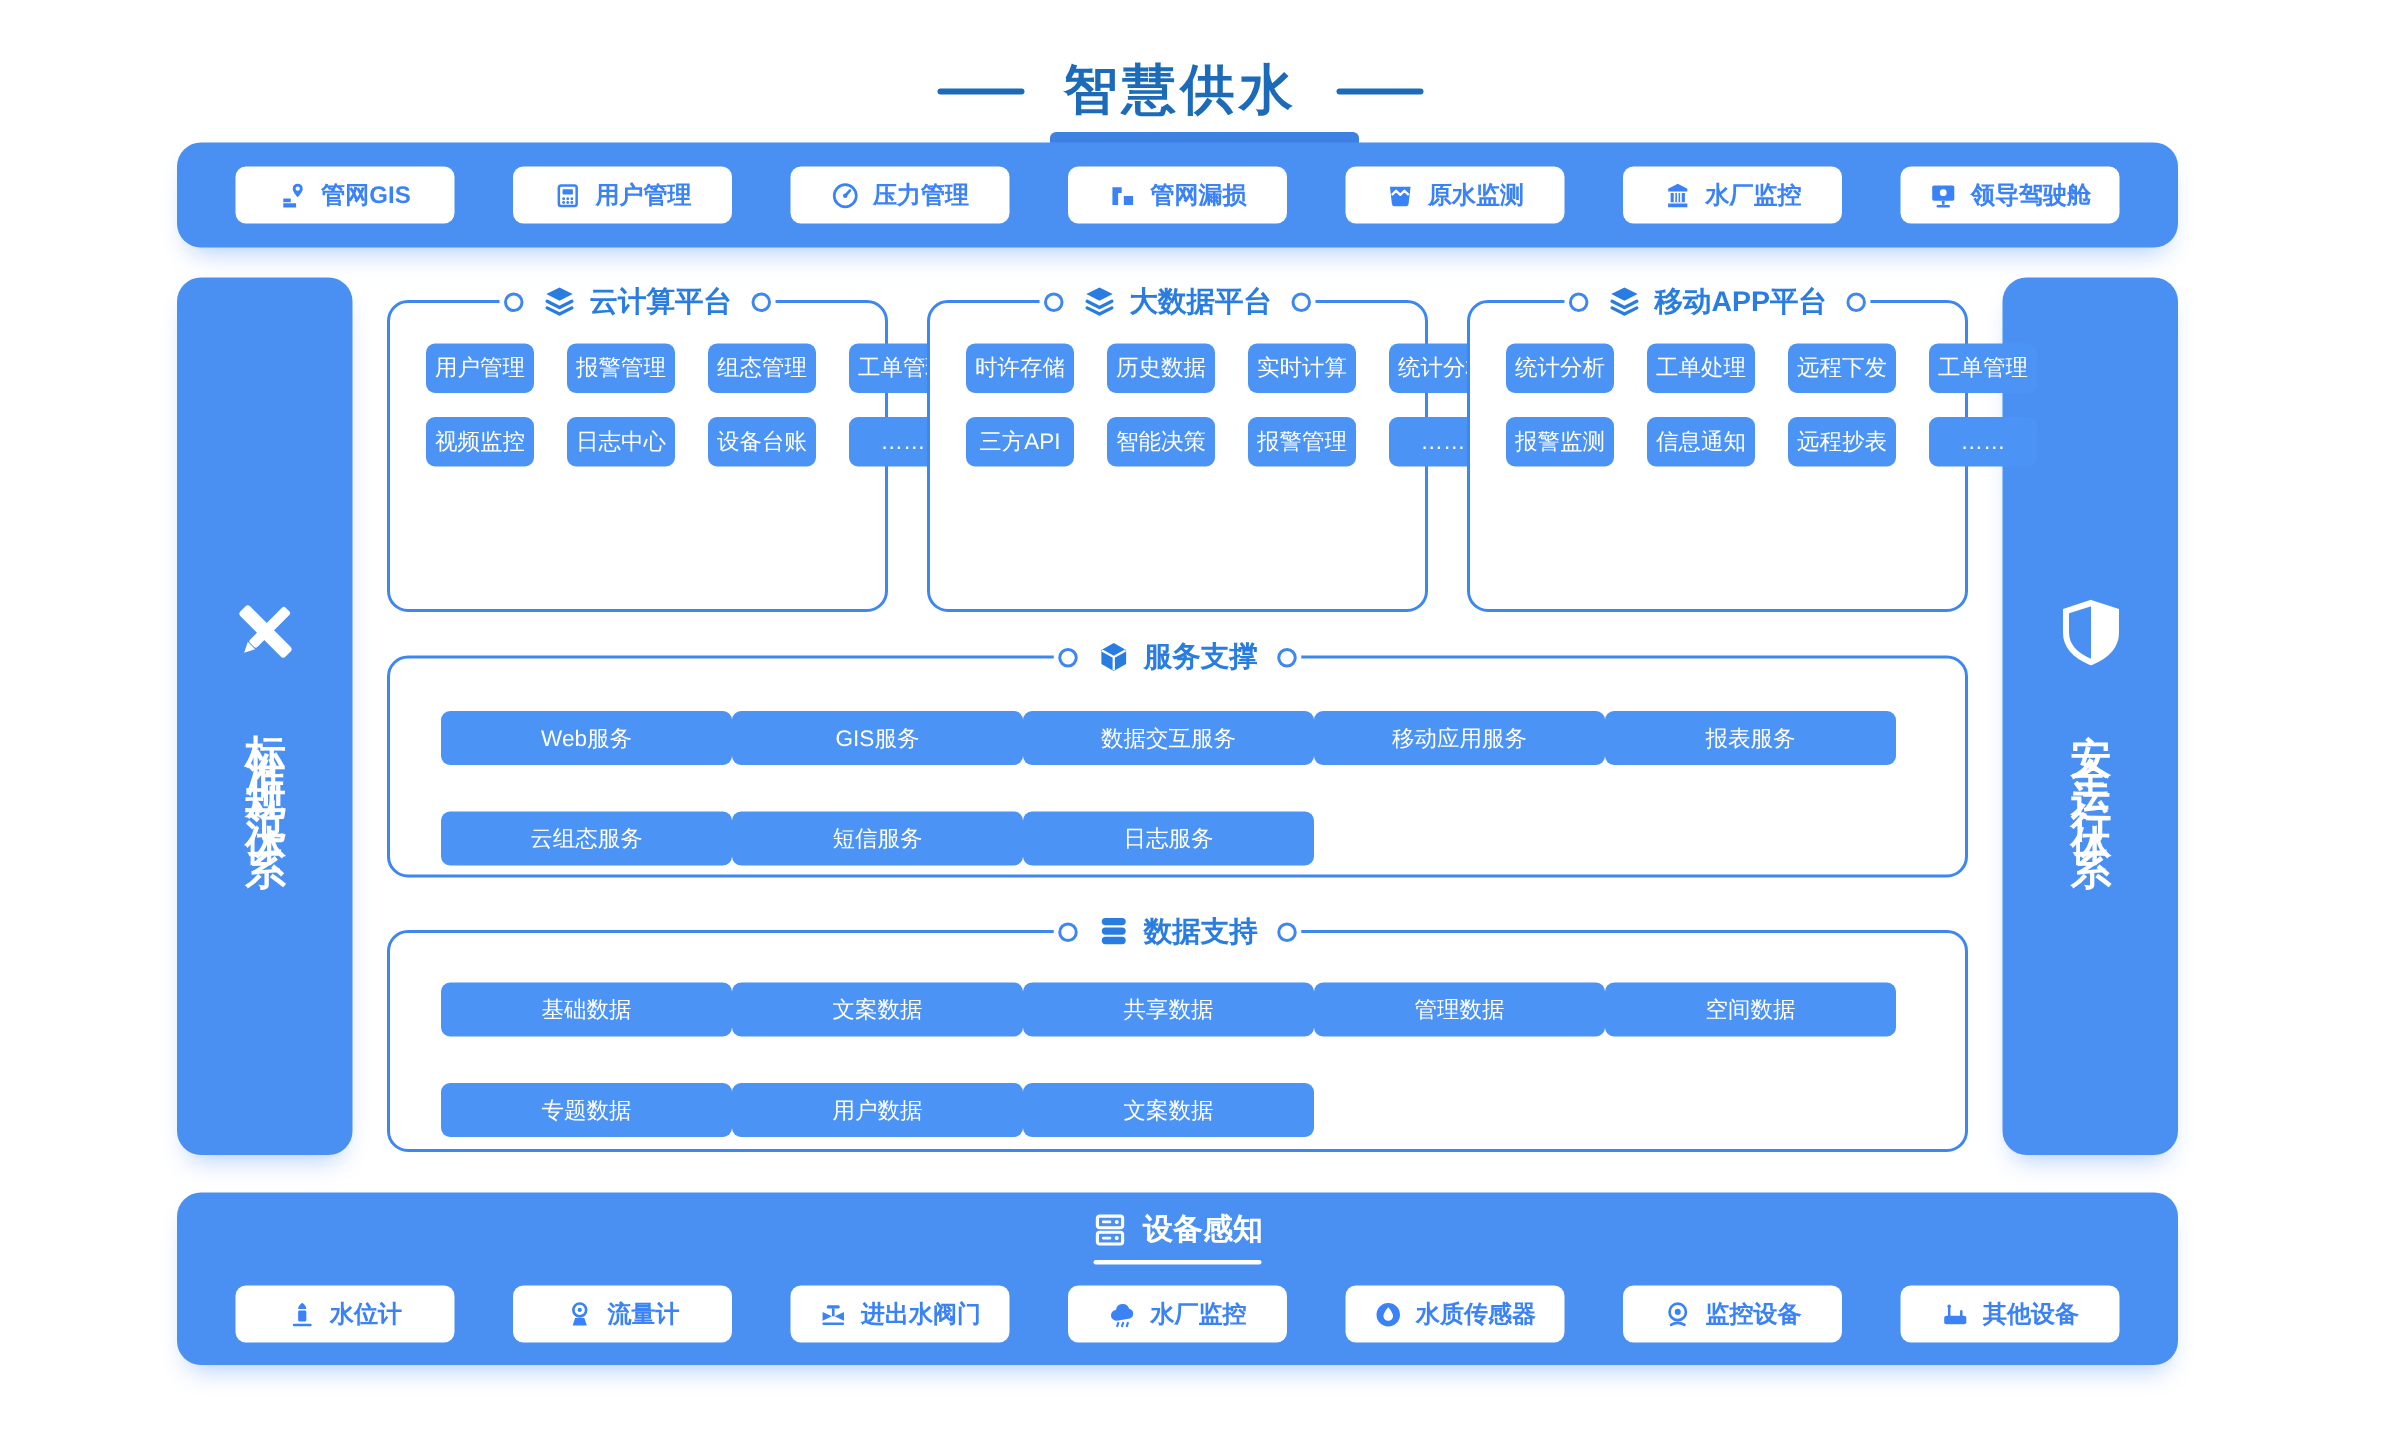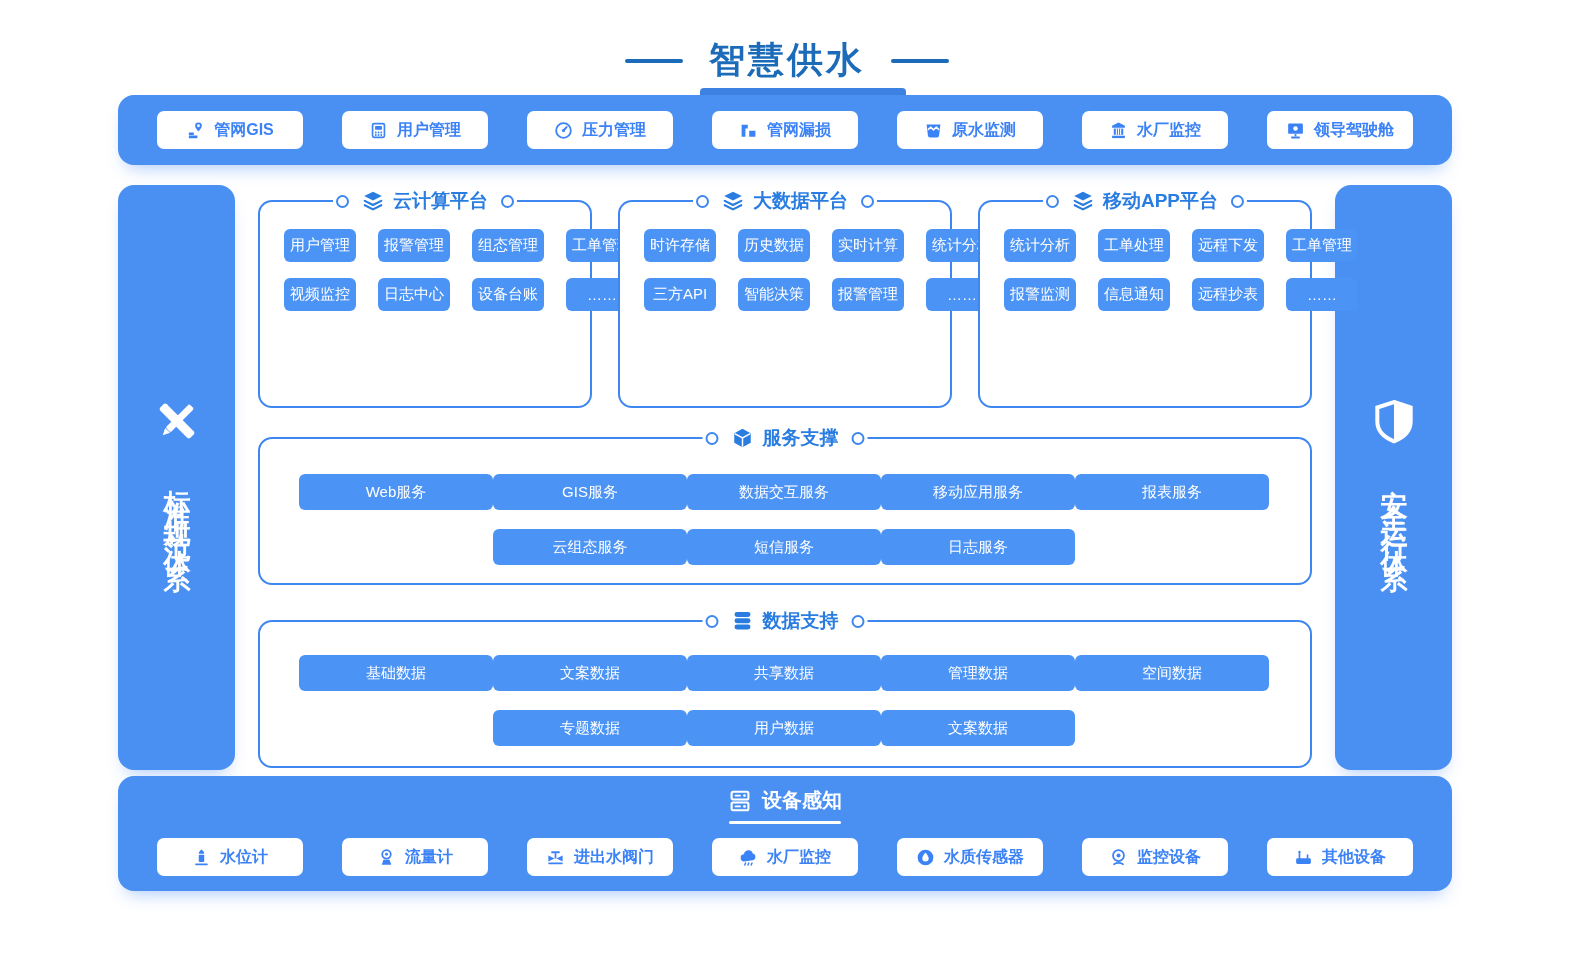--- a/index.html
+++ b/index.html
@@ -8,21 +8,21 @@
 
   
   .title-row{position:absolute;left:0;top:36px;width:100%;display:flex;align-items:center;justify-content:center;gap:26px;}
   .title-dash{width:58px;height:4px;background:#1c6bb8;border-radius:2px;}
   .title-text{font-size:36px;font-weight:bold;color:#1c6bb8;letter-spacing:3px;}
 
   
   .band{position:absolute;left:118px;width:1334px;background:#4a90f2;border-radius:16px;
         box-shadow:0 10px 18px -8px rgba(59,130,246,.45);}
   .band.top{top:95px;height:70px;}
-  .band.bottom{top:776px;height:115px;}
+  .band.bottom{top:795px;height:115px;}
   .band-tab{position:absolute;left:700px;top:88px;width:206px;height:16px;background:#3d81e2;border-radius:4px;}
 
   .white-btn-row{position:absolute;left:39px;right:39px;display:flex;justify-content:space-between;}
   .band.top .white-btn-row{top:16px;}
   .band.bottom .white-btn-row{top:62px;}
   .white-btn{width:146px;height:38px;background:#fff;border:none;border-radius:7px;cursor:pointer;
              display:flex;align-items:center;justify-content:center;gap:9px;
              color:#3b82f6;font-size:16px;font-family:inherit;white-space:nowrap;font-weight:bold;}
   .white-btn svg{width:19px;height:19px;flex:none;color:#3b82f6;}
 
@@ -51,21 +51,21 @@
 
   .box-header{position:absolute;top:-15px;left:50%;transform:translateX(-50%);background:#fff;
               display:flex;align-items:center;gap:13px;height:28px;padding:0 3px;}
   .ring{width:9px;height:9px;border:2px solid #3f87f0;border-radius:50%;background:#fff;flex:none;}
   .box-header .hd{display:flex;align-items:center;gap:9px;color:#2a7de0;font-weight:bold;font-size:19px;white-space:nowrap;}
   .box-header svg{width:22px;height:22px;color:#2a7de0;flex:none;}
 
   .platform .grid{position:absolute;left:24px;right:22px;top:27px;display:grid;grid-template-columns:1fr 1fr 1fr 1fr;gap:16px 22px;}
   .blue-btn{height:33px;background:#4b93f5;border:none;border-radius:6px;cursor:pointer;
             color:#fff;font-size:15px;font-family:inherit;display:flex;align-items:center;justify-content:center;white-space:nowrap;}
-  .wide .grid{position:absolute;left:34px;right:36px;display:flex;flex-wrap:wrap;justify-content:center;row-gap:19px;}
+  .wide .grid{position:absolute;left:34px;right:36px;display:flex;flex-wrap:wrap;justify-content:flex-start;row-gap:31px;}
   .service-box .grid{top:35px;}
   .data-box .grid{top:33px;}
   .wide .blue-btn{width:194px;height:36px;}
 </style>
 </head>
 <body>
 
 <svg width="0" height="0" style="position:absolute" aria-hidden="true">
 <defs>
   <symbol id="i-pin" viewBox="0 0 16 16">

